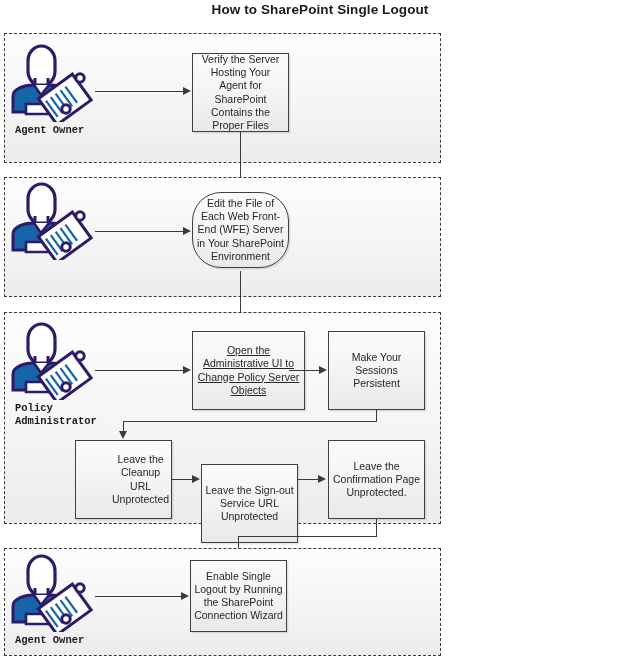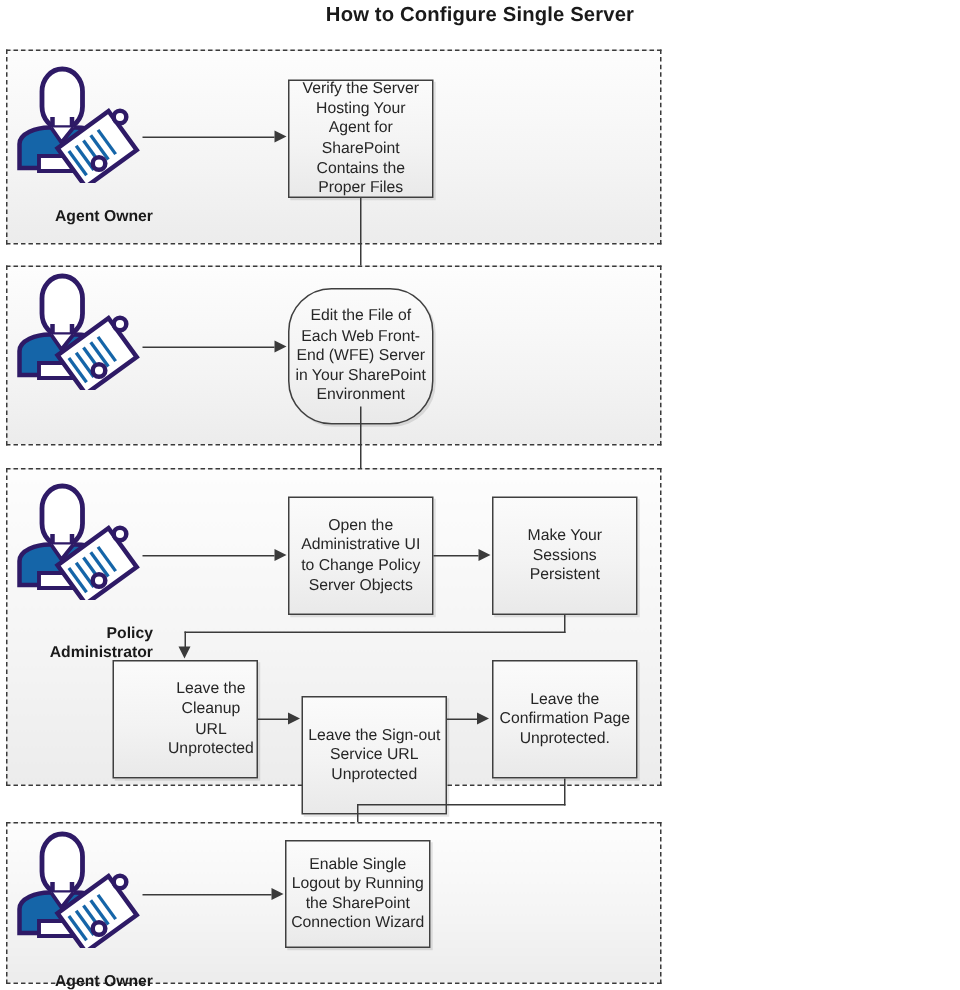--- a/index.html
+++ b/index.html
@@ -38,27 +38,28 @@
   .actor {
     position: absolute;
     width: 92px;
   }
   .actor-icon {
     position: relative;
     width: 84px;
     height: 78px;
   }
   .actor-label {
-    margin-top: 16px;
+    margin-top: 2px;
     font-size: 10.5px;
     font-weight: bold;
     color: #1a1a1a;
     line-height: 12.5px;
-    text-align: right;
+    text-align: left;
     padding-left: 5px;
+    font-family: Liberation Mono, monospace;
   }
 
   .pbox {
     position: absolute;
     box-sizing: border-box;
     border: 1px solid #3f3f3f;
     background: linear-gradient(180deg, #fbfbfb 0%, #f3f3f3 55%, #e9e9e9 100%);
     box-shadow: 1.5px 1.5px 0 rgba(0,0,0,0.10);
     display: flex;
     align-items: center;
@@ -92,21 +93,21 @@
     border-left: 4.5px solid transparent;
     border-right: 4.5px solid transparent;
     border-top: 8px solid #3a3a3a;
   }
 
   svg.icon-svg { display: block; }
 </style>
 </head>
 <body>
 
-<div id="diagram-title">How to Configure Single Server</div>
+<div id="diagram-title">How to SharePoint Single Logout</div>
 
 <div class="lane" style="left:4px; top:33px; width:437px; height:130px;"></div>
 
 <div class="actor" style="left:10px; top:44px;">
   <div class="actor-icon">
     <svg class="icon-svg" width="84" height="78" viewBox="0 0 84 78" xmlns="http://www.w3.org/2000/svg">
 
       <rect x="18" y="2" width="27" height="40" rx="13.5" ry="15" fill="#ffffff" stroke="#2e1a66" stroke-width="3.2"></rect>
 
       <path d="M25,34 L25,44 L38,44 L38,34" fill="#ffffff" stroke="#2e1a66" stroke-width="3"></path>
@@ -160,21 +161,21 @@
         <line x1="49" y1="44" x2="49" y2="64" stroke="#1565a8" stroke-width="2.2"></line>
         <line x1="55" y1="44" x2="55" y2="64" stroke="#1565a8" stroke-width="2.2"></line>
         <line x1="61" y1="44" x2="61" y2="64" stroke="#1565a8" stroke-width="2.2"></line>
       </g>
       <circle cx="70" cy="34" r="4.2" fill="#ffffff" stroke="#2e1a66" stroke-width="3"></circle>
       <circle cx="56" cy="65" r="4.2" fill="#ffffff" stroke="#2e1a66" stroke-width="3"></circle>
     </svg>
   </div>
 </div>
 
-<div class="pbox" style="left:192px; top:192px; width:97px; height:91px;border-radius:29px;">
+<div class="pbox" style="left:192px; top:192px; width:97px; height:76px;border-radius:29px;">
   <span>Edit the File of Each Web Front-End (WFE) Server in Your SharePoint Environment</span>
 </div>
 
 <div class="conn h" style="left:95px; top:231px; width:88px;"></div>
 <div class="arrow-head right" style="left:183px; top:227.2px;"></div>
 
 <div class="conn v" style="left:240px; top:271px; height:52px;"></div>
 <div class="arrow-head down" style="left:236.2px; top:315px;"></div>
 
 <div class="lane" style="left:4px; top:312px; width:437px; height:212px;"></div>
@@ -195,21 +196,21 @@
         <line x1="55" y1="44" x2="55" y2="64" stroke="#1565a8" stroke-width="2.2"></line>
         <line x1="61" y1="44" x2="61" y2="64" stroke="#1565a8" stroke-width="2.2"></line>
       </g>
       <circle cx="70" cy="34" r="4.2" fill="#ffffff" stroke="#2e1a66" stroke-width="3"></circle>
       <circle cx="56" cy="65" r="4.2" fill="#ffffff" stroke="#2e1a66" stroke-width="3"></circle>
     </svg>
   </div>
   <div class="actor-label">Policy Administrator</div>
 </div>
 
-<div class="pbox" style="left:192px; top:331px; width:97px; height:79px;">
+<div class="pbox" style="left:192px; top:331px; width:113px; height:79px;text-decoration:underline;">
   <span>Open the Administrative UI to Change Policy Server Objects</span>
 </div>
 
 <div class="pbox" style="left:328px; top:331px; width:97px; height:79px;">
   <span>Make Your Sessions Persistent</span>
 </div>
 
 <div class="conn h" style="left:95px; top:370px; width:88px;"></div>
 <div class="arrow-head right" style="left:183px; top:366.2px;"></div>
 

